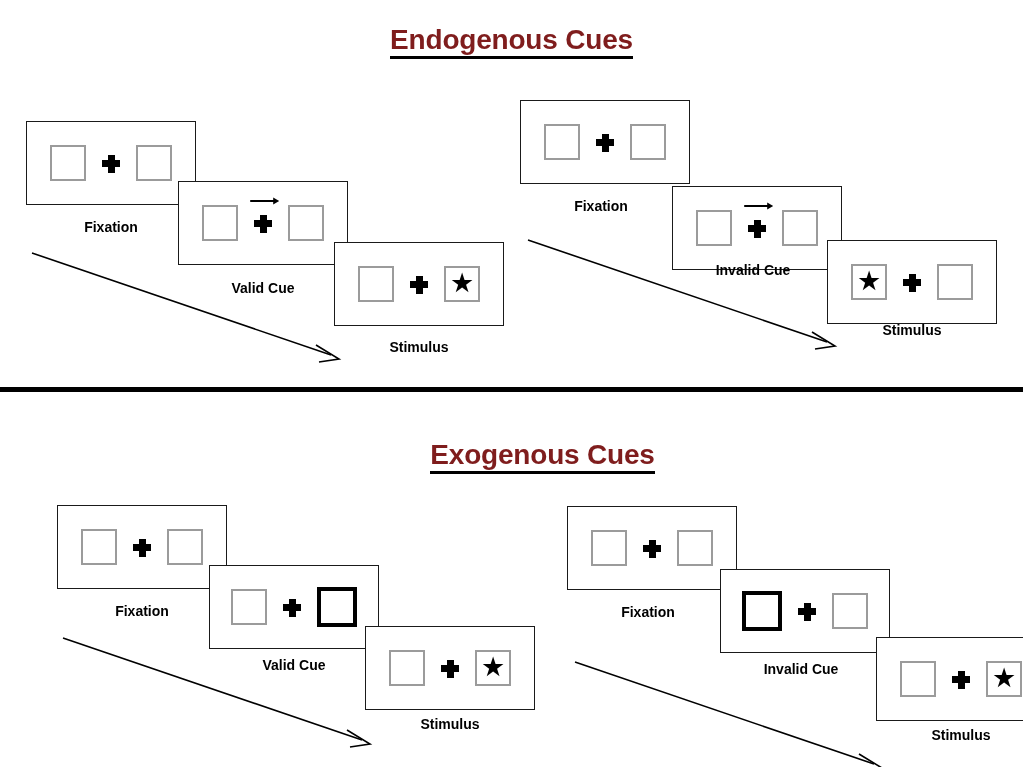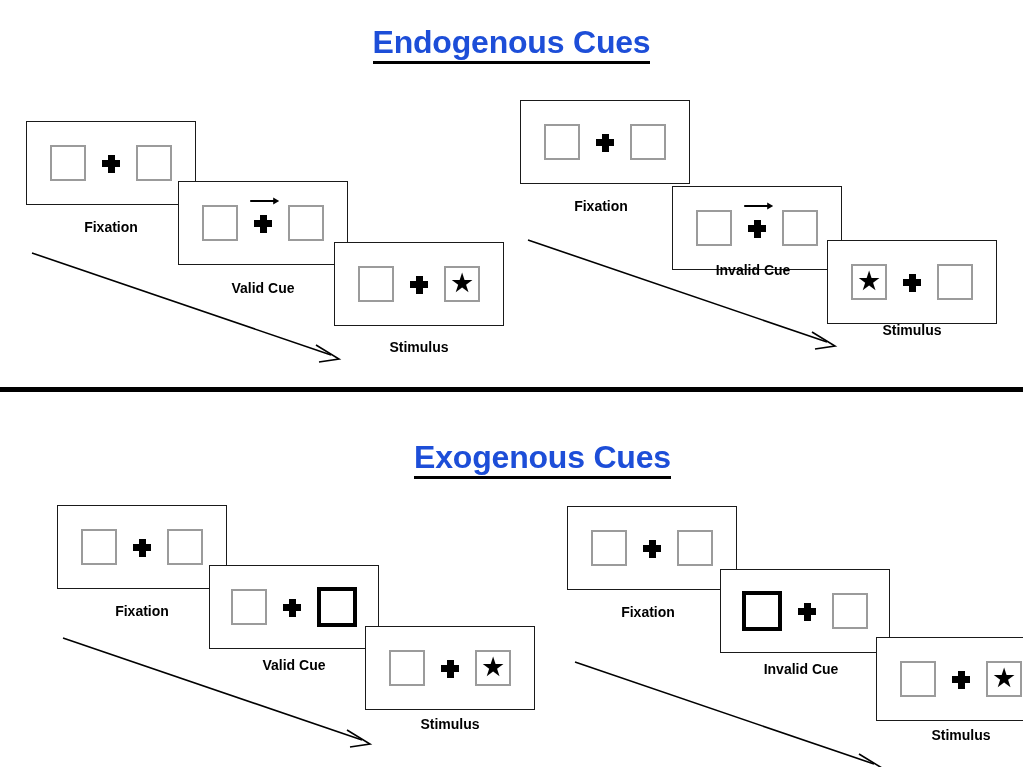--- a/index.html
+++ b/index.html
@@ -18,23 +18,23 @@
   .section {
     position: absolute;
     left: 0;
     width: 1023px;
   }
 
   .section-title {
     position: absolute;
     width: 1023px;
     text-align: center;
-    font-size: 32px;
+    font-size: 28px;
     font-weight: bold;
-    color: #1d4ed8;
+    color: #7f1d1d;
     letter-spacing: -0.2px;
   }
   .section-title span {
     border-bottom: 3px solid #000000;
     padding-bottom: 1px;
   }
 
   .divider {
     position: absolute;
     left: 0;

